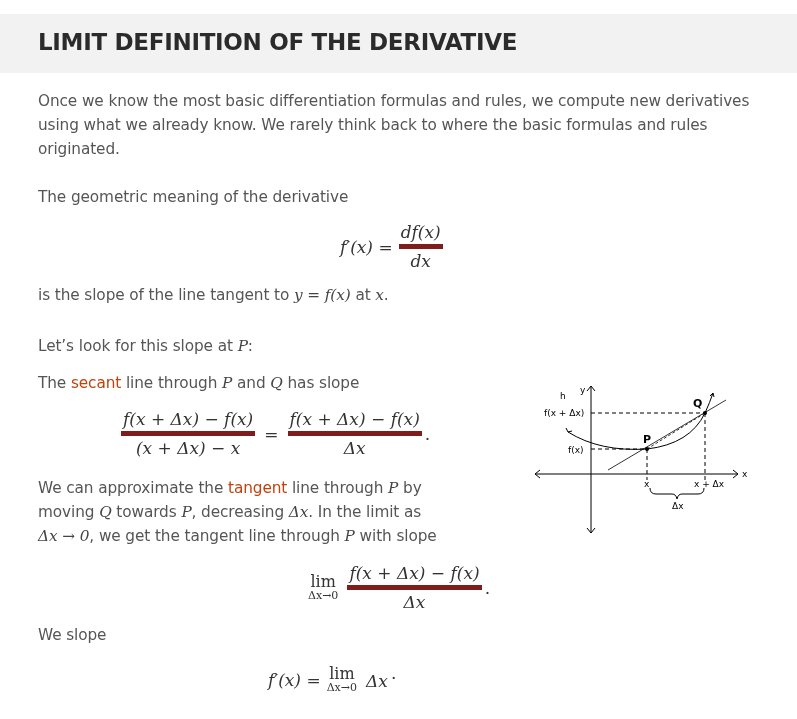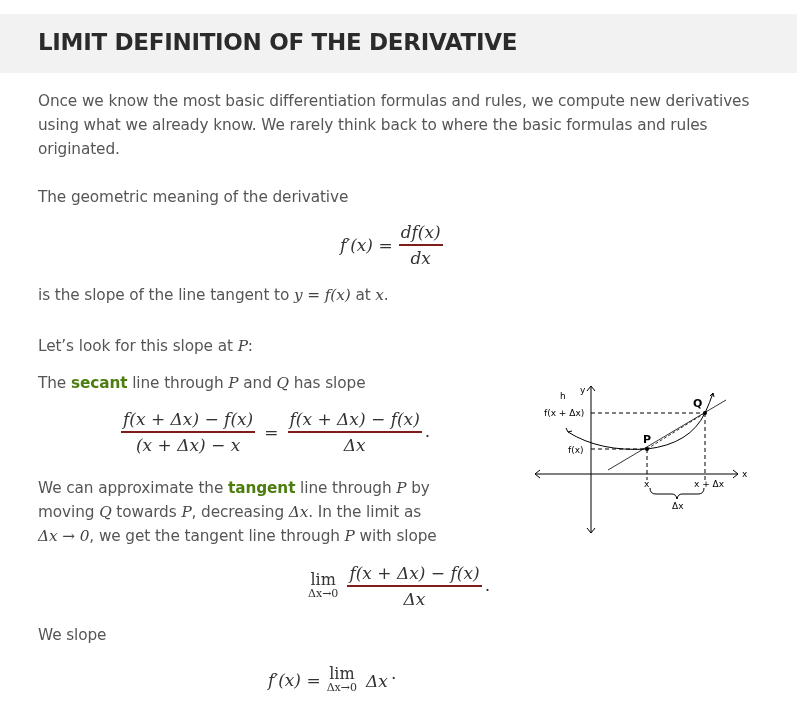--- a/index.html
+++ b/index.html
@@ -1,24 +1,24 @@
 <!DOCTYPE html>
 <html><head>
   <meta charset="utf-8">
   <style>
     html, body { margin: 0; padding: 0; background: #ffffff; }
     body { width: 797px; height: 719px; overflow: hidden; position: relative; font-family: "DejaVu Sans", sans-serif; color: #555555; }
     .header-band { position: absolute; left: 0; top: 14px; width: 797px; height: 59px; background: #f2f2f2; }
     .page-title { position: absolute; left: 38px; top: 29px; margin: 0; font-family: "DejaVu Sans", sans-serif; font-weight: bold; font-size: 23px; color: #2b2b2b; letter-spacing: -0.3px; white-space: nowrap; }
     .para { position: absolute; left: 38px; margin: 0; font-size: 15.3px; line-height: 24px; color: #555555; letter-spacing: -0.1px; }
-    .para b { color: #4d7c0f; font-weight: bold; }
+    .para b { color: #c2410c; font-weight: normal; }
     .m { font-family: "DejaVu Serif", serif; font-style: italic; color: #444; }
     .eq { position: absolute; font-family: "DejaVu Serif", serif; color: #333; display: flex; align-items: center; font-size: 17px; }
     .frac { display: inline-flex; flex-direction: column; align-items: center; margin: 0 3px; }
-    .frac .num { padding: 0 2px 2px 2px; border-bottom: 2px solid #7f1d1d; white-space: nowrap; font-style: italic; }
+    .frac .num { padding: 0 2px 2px 2px; border-bottom: 5px solid #7f1d1d; white-space: nowrap; font-style: italic; }
     .frac .den { padding-top: 2px; white-space: nowrap; font-style: italic; }
     .it { font-style: italic; }
     .rm { font-style: normal; }
     .lim { display: inline-flex; flex-direction: column; align-items: center; margin-right: 6px; }
     .lim .word { font-style: normal; font-size: 16px; line-height: 16px; }
     .lim .sub { font-size: 11px; line-height: 12px; }
     .diagram { position: absolute; left: 530px; top: 380px; width: 230px; height: 160px; }
     .diagram text { font-family: "DejaVu Sans", sans-serif; fill: #000; }
   </style>
 </head>

